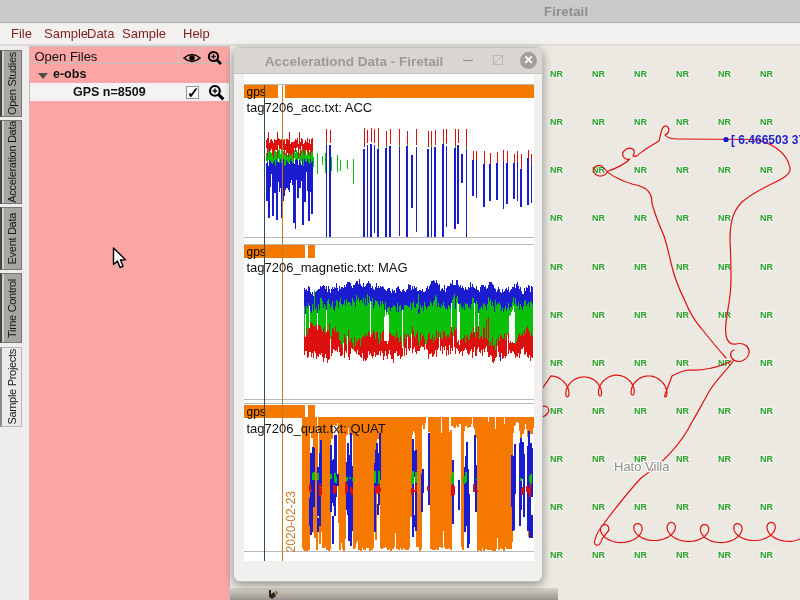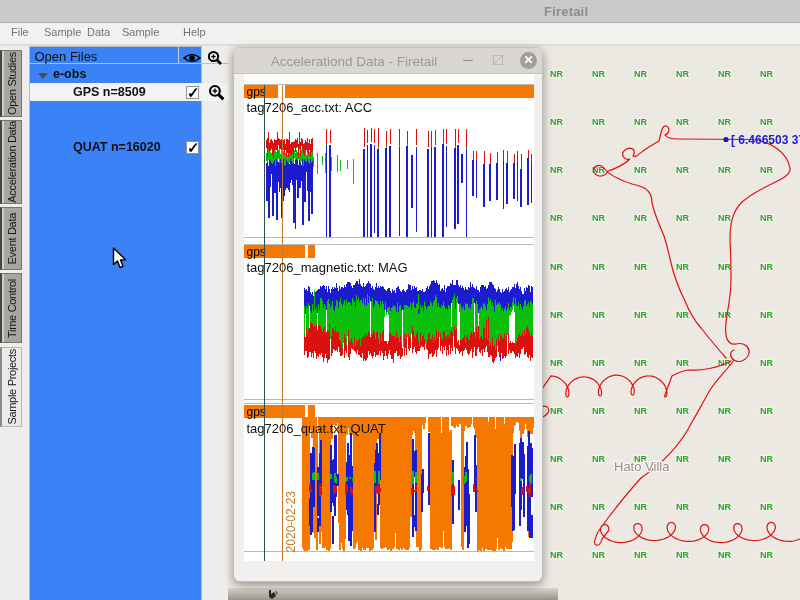--- a/index.html
+++ b/index.html
@@ -2,57 +2,57 @@
 <html><head><meta charset="utf-8"><style>
 * { margin:0; padding:0; box-sizing:border-box; }
 html,body { width:800px; height:600px; overflow:hidden;
   font-family:"Liberation Sans",sans-serif; }
 #screen { position:relative; width:800px; height:600px; background:#eeedeb; }
 #deskbar { position:absolute; left:0; top:0; width:800px; height:23px;
   background:#cbcac8; border-bottom:1px solid #b2b1af; }
 #deskbar span { position:absolute; left:544px; top:4px; font-size:13px;
   font-weight:bold; color:#8e8d8b; letter-spacing:.2px; }
 #menubar { position:absolute; left:0; top:24px; width:800px; height:20px;
-  background:#f2f1ef; font-size:11px; color:#737373; }
+  background:#f2f1ef; font-size:13px; color:#7f1d1d; }
 #menubar span { position:absolute; top:2px; }
 #mainline { position:absolute; left:0; top:44px; width:800px; height:2px;
   background:#dddcda; }
 
 .vtab { position:absolute; left:0px; width:22px; background:#a7a5a2;
   border:1px solid #777672; border-left:2px solid #454442;
   box-shadow:inset 2px 0 0 #d0cfcd; display:flex; align-items:center;
   justify-content:center; overflow:hidden; }
 .vtab span { writing-mode:vertical-rl; transform:rotate(180deg);
   font-size:11px; letter-spacing:-0.3px; color:#161616; white-space:nowrap; }
 .vtab.lite { background:#ebeae8; border-color:#b9b8b5; box-shadow:none;
   border-left:2px solid #8b8a87; }
 
-#panel { position:absolute; left:29px; top:46px; width:173px; height:554px;
-  background:#3b82f6; border:1px solid #bebdbb; border-bottom:none;padding-left:48px; }
+#panel { position:absolute; left:29px; top:46px; width:201px; height:554px;
+  background:#fca5a5; border:1px solid #bebdbb; border-bottom:none;padding-left:48px; }
 #phead { position:absolute; left:0; top:0; width:199px; height:17px;
   border-bottom:1px solid #bebdbb; font-size:13px; }
 #phead .t { position:absolute; left:4.5px; top:1.5px; color:#111; }
 .psep { position:absolute; top:0; width:1px; height:17px; background:#c9c8c6; }
 .trow { position:absolute; left:0; width:199px; height:18.3px;
   font-size:12.5px; color:#111;font-weight:bold; }
 .trow.alt { background:#f3f3f3;text-align:right; }
 .trow span { position:absolute; top:2.5px; }
 .cb { position:absolute; left:156px; top:3px; width:13px; height:13px;
   background:#fff; border:1px solid #949390; }
 .cb:after { content:"\2713"; position:absolute; left:0px; top:-3px;
   font-size:15px; font-weight:bold; color:#000; }
 
 #win { position:absolute; left:233px; top:47px; width:310px; height:535px;
   background:#f1f0ee; border-radius:7px; border:1px solid #c3c2bf;
   box-shadow:0 3px 10px rgba(0,0,0,.38); }
 #wtitle { position:absolute; left:0; top:0; width:308px; height:26px;
   background:#d9d6d2; border-radius:6px 6px 0 0;
   border-bottom:1px solid #c6c3bf; }
 #wtitle .t { position:absolute; left:0; width:240px; text-align:center;
-  top:5.5px; font-size:13.5px; font-weight:normal; color:#9b9995; }
+  top:5.5px; font-size:13.5px; font-weight:bold; color:#9b9995; }
 #wtitle .mini { position:absolute; left:229px; top:11.5px; width:10px;
   height:1.5px; background:#8f8d89; }
 #wtitle .maxi { position:absolute; left:259px; top:7px; width:10px;
   height:10px; border:1.5px solid #bab8b4;
   background:linear-gradient(135deg,transparent 44%,#bab8b4 44%,#bab8b4 56%,transparent 56%); }
 #wtitle .clos { position:absolute; left:286px; top:4px; width:17px;
   height:17px; border-radius:50%; background:#a19f9b; color:#fff;
   font-size:12px; font-weight:bold; text-align:center; line-height:16px; }
 #wbody { position:absolute; left:9.5px; top:26px; width:290px; height:487px;
   background:#fff; }
@@ -209,24 +209,20 @@
     <div class="trow alt" style="top:35.7px">
         <span style="left:43px">GPS n=8509</span>
       <div class="cb"></div>
       <svg width="17" height="17" viewBox="0 0 16 16" style="position:absolute;left:178px;top:1px">
         <circle cx="6.5" cy="6.5" r="4.6" fill="none" stroke="#000" stroke-width="2"></circle>
         <line x1="10" y1="10" x2="14.5" y2="14.5" stroke="#000" stroke-width="2.8"></line>
         <line x1="4.3" y1="6.5" x2="8.7" y2="6.5" stroke="#000" stroke-width="1.3"></line>
         <line x1="6.5" y1="4.3" x2="6.5" y2="8.7" stroke="#000" stroke-width="1.3"></line>
       </svg>
     </div>
-    <div class="trow" style="top:90.6px">
-        <span style="left:43px">QUAT n=16020</span>
-        <div class="cb"></div>
-      </div>
   </div>
 
   <div id="win">
     <div id="wtitle">
       <span class="t">Accelerationd Data - Firetail</span>
       <span class="mini"></span>
         <span class="maxi"></span>
       <span class="clos">✕</span>
     </div>
     <div id="wbody">

